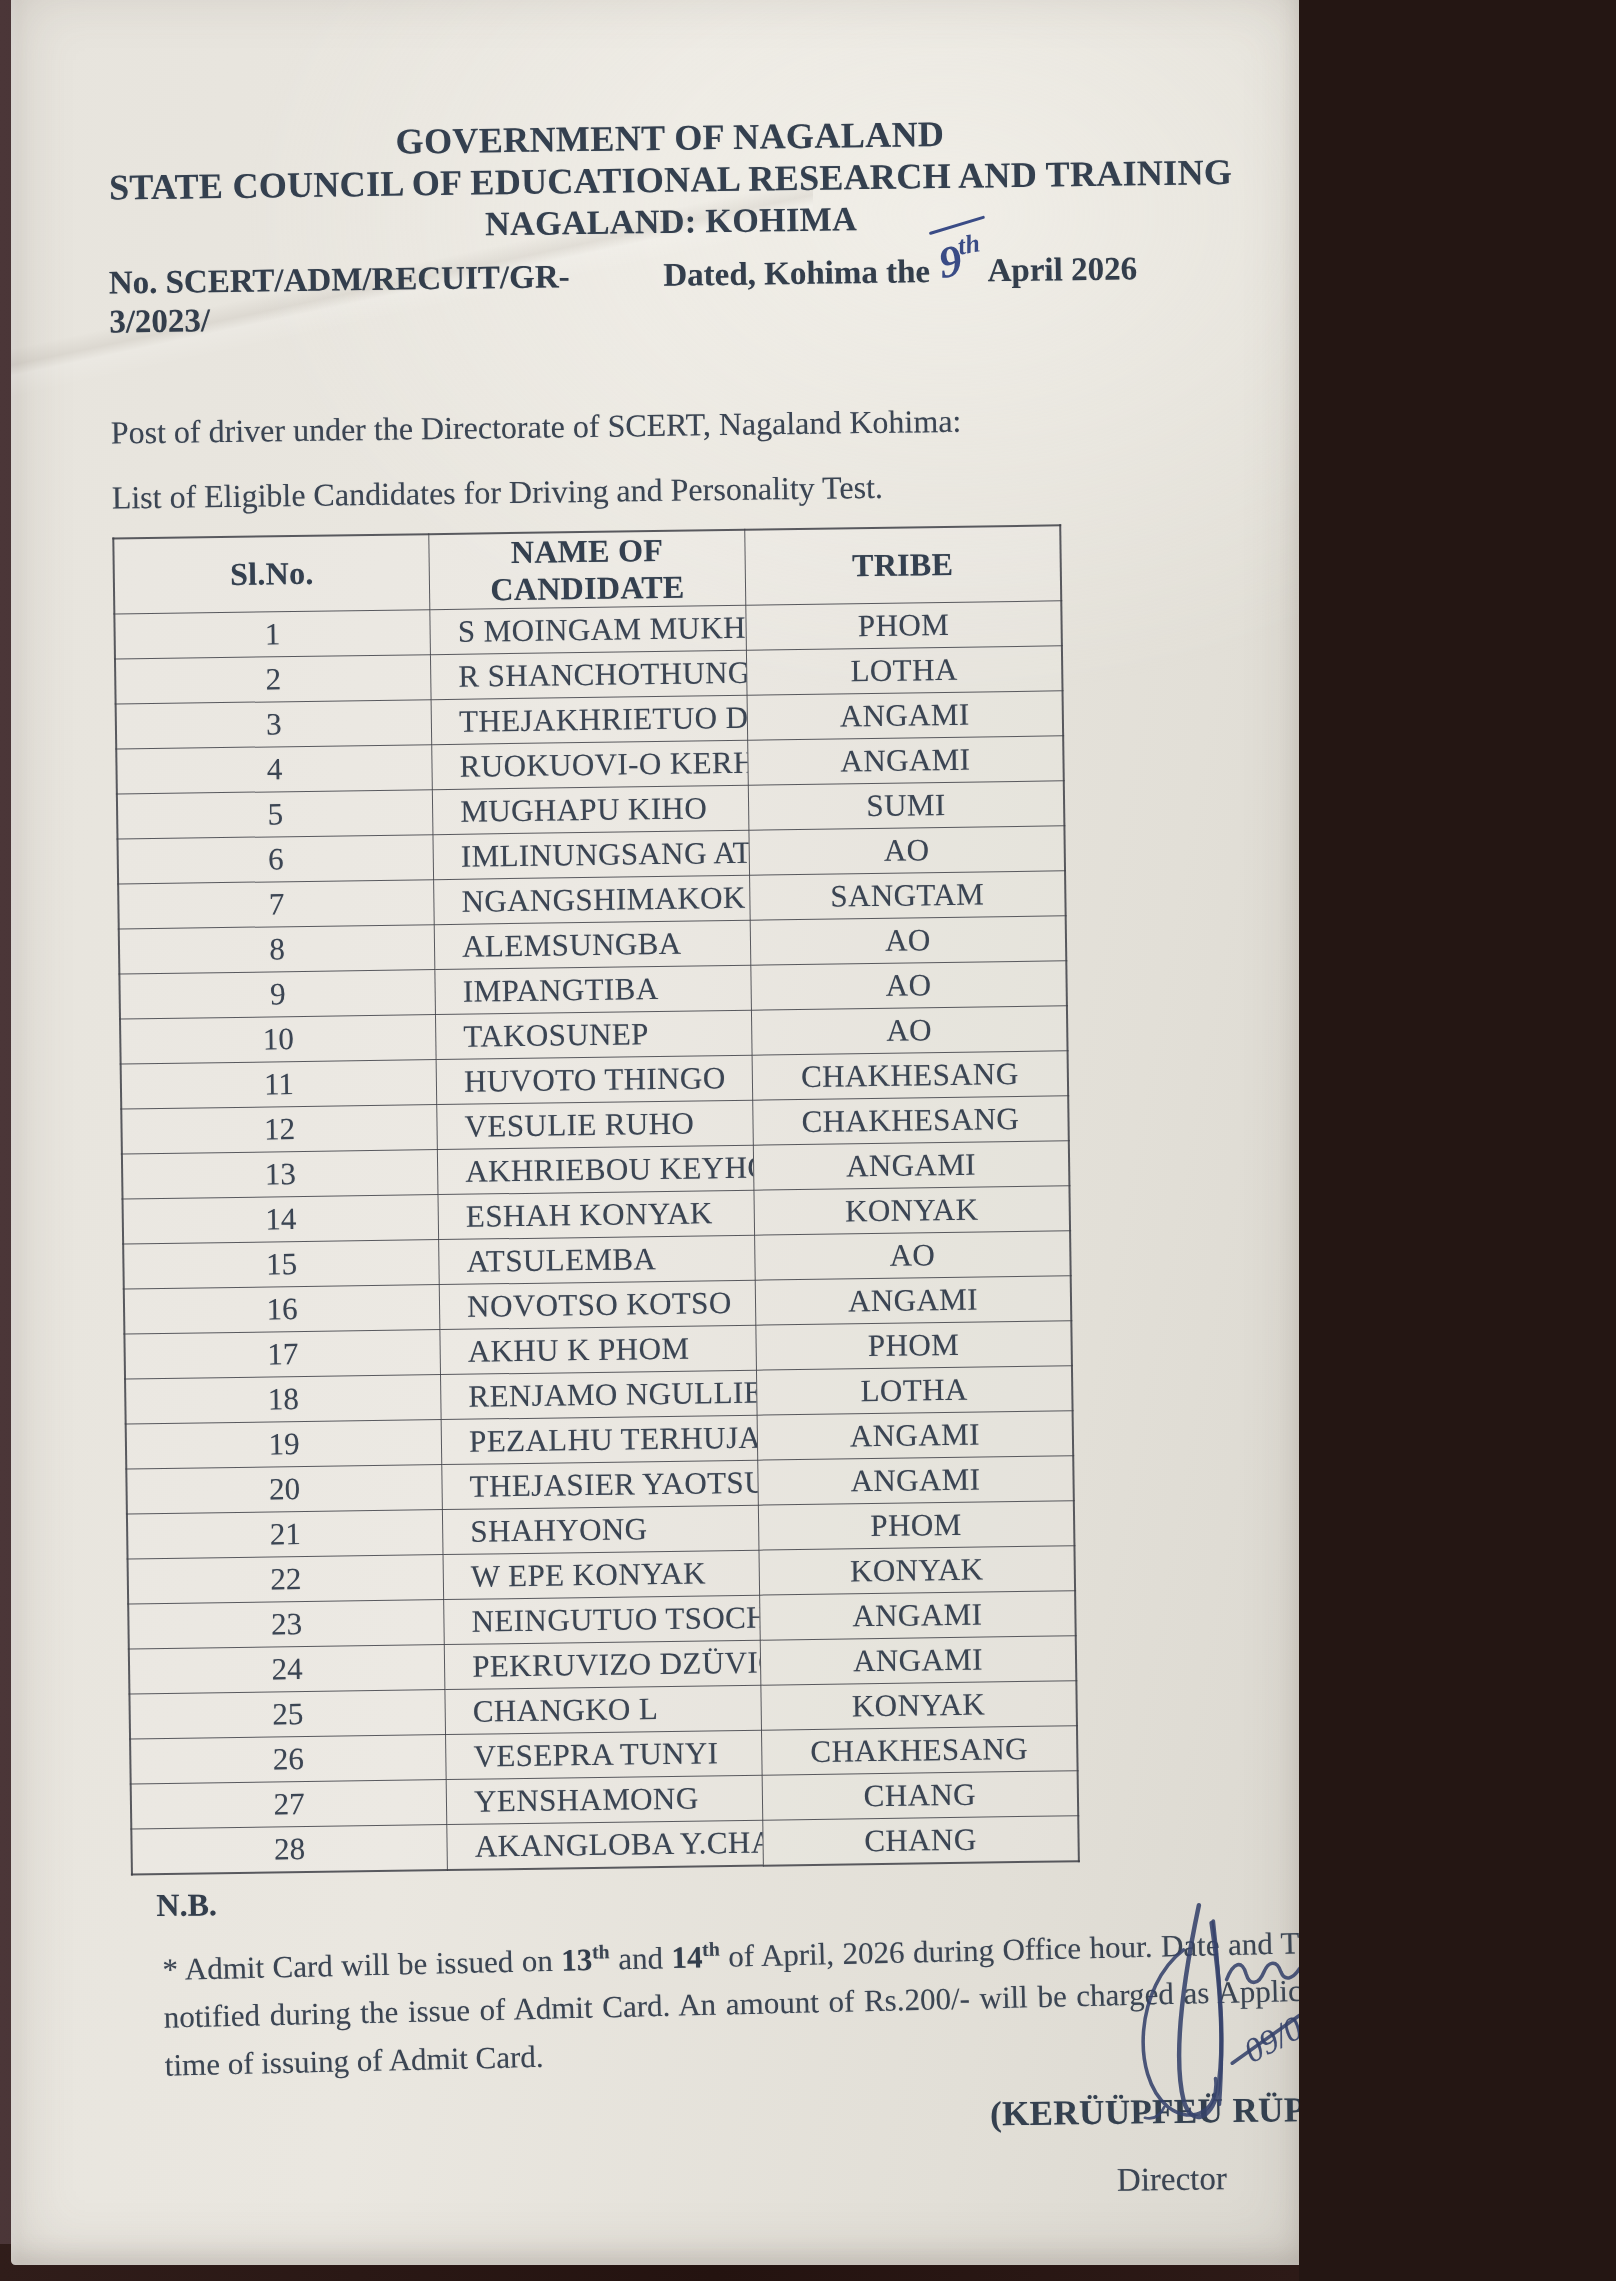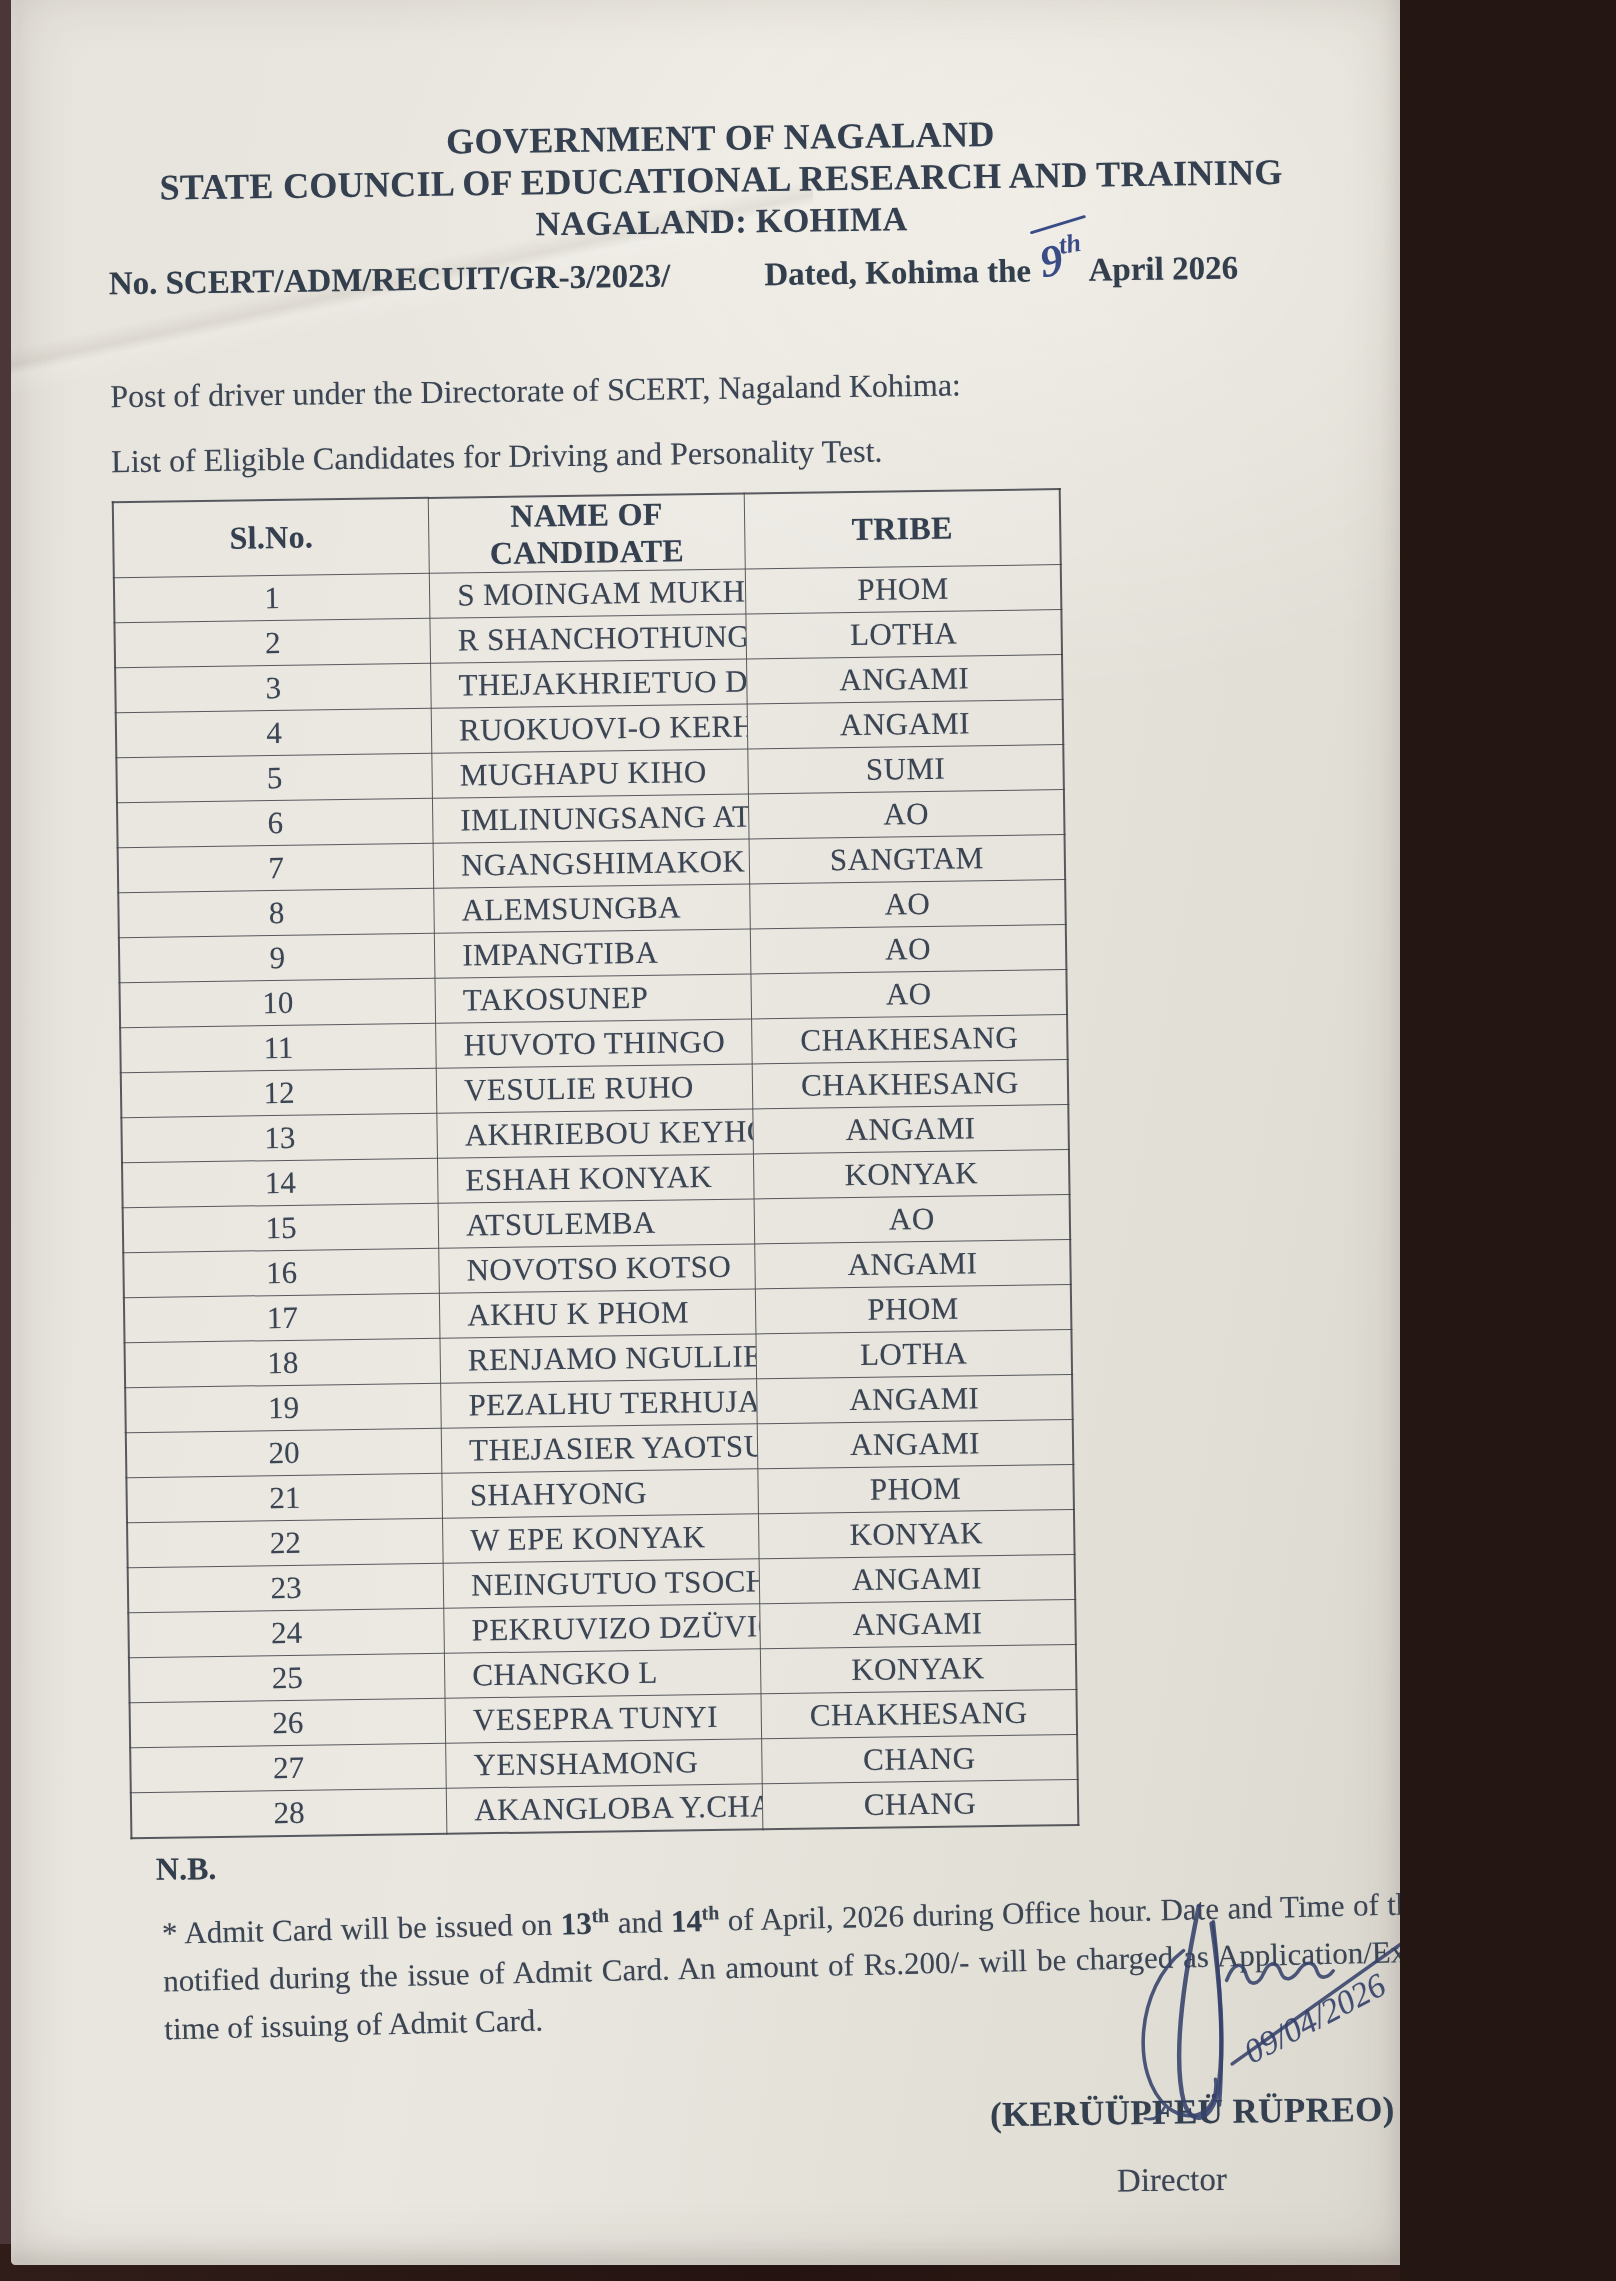--- a/index.html
+++ b/index.html
@@ -1,18 +1,18 @@
 <!DOCTYPE html>
 <html style="font-size:14.3px"><head>
 <meta charset="utf-8">
 <style>
   html,body { margin:0; padding:0; }
   body { background:#241613; }
   .stage {
-    position:relative; width:1400px; height:2281px; overflow:hidden;
+    position:relative; width:1299px; height:2281px; overflow:hidden;
     background:linear-gradient(90deg,#4b3638 0%, #3d2a2a 45%, #33201e 100%);
     font-family:"Liberation Serif","DejaVu Serif",serif;
   }
   .stage .bottom-band{
     position:absolute; left:0; right:0; bottom:0; height:37px;
     background:linear-gradient(90deg,#301d1a,#241310 55%,#2d1a17);
     z-index:0;
   }
   .paper{
     position:absolute; left:10.7px; top:-14.3px; right:-7.1px; bottom:16px; z-index:1;

